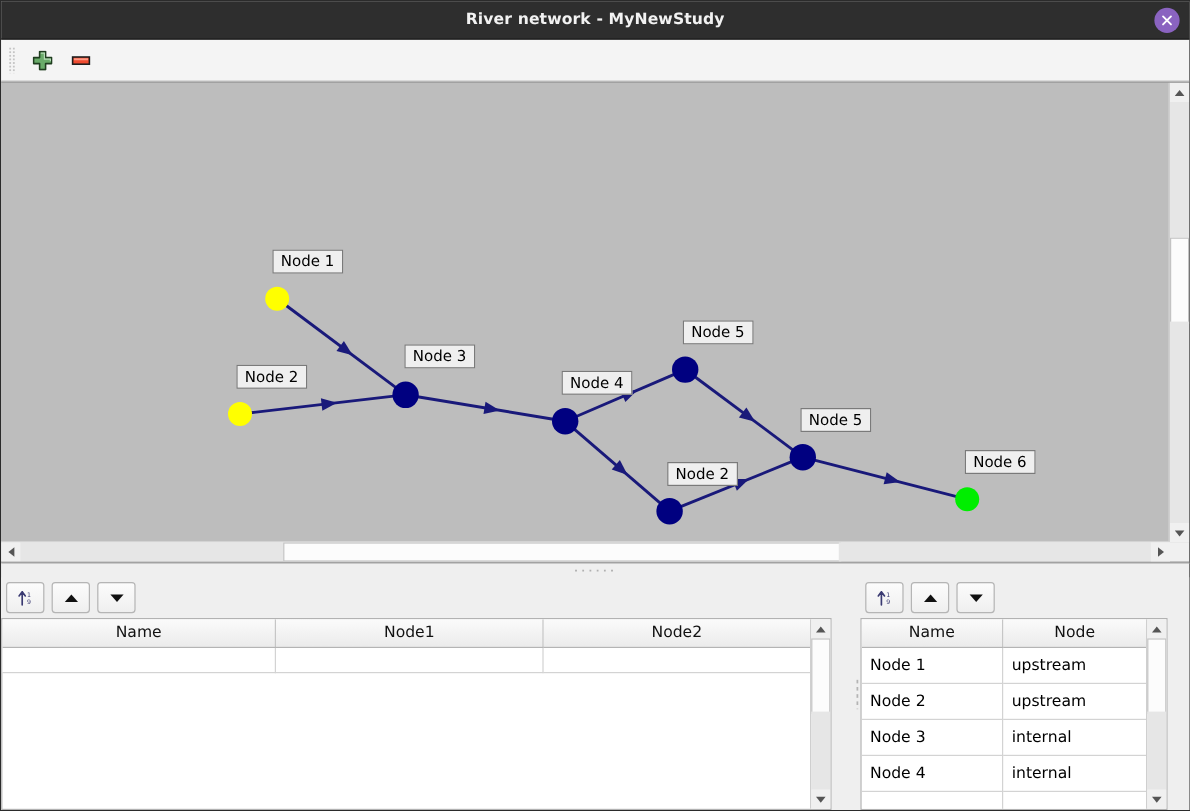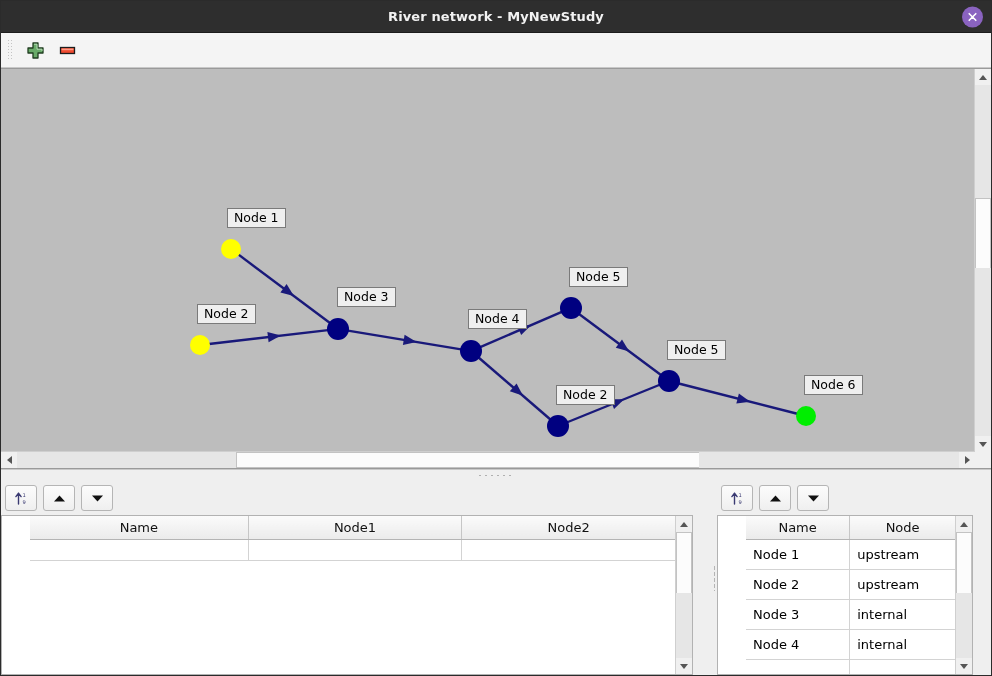--- a/index.html
+++ b/index.html
@@ -208,21 +208,20 @@
   }
 
   .table-wrap {
     flex: 1;
     margin: 0 18px 0 0;
     border: 1px solid #b2b2b2;
     background: #ffffff;
     position: relative;
     overflow: hidden;
     min-height: 0;
-    padding-left: 28px;
   }
   table.grid {
     border-collapse: collapse;
     width: calc(100% - 16px);
     table-layout: fixed;
     font-size: 13px;
   }
   table.grid th {
     background: linear-gradient(#fbfbfb, #ebebeb);
     border-right: 1px solid #c6c6c6;

